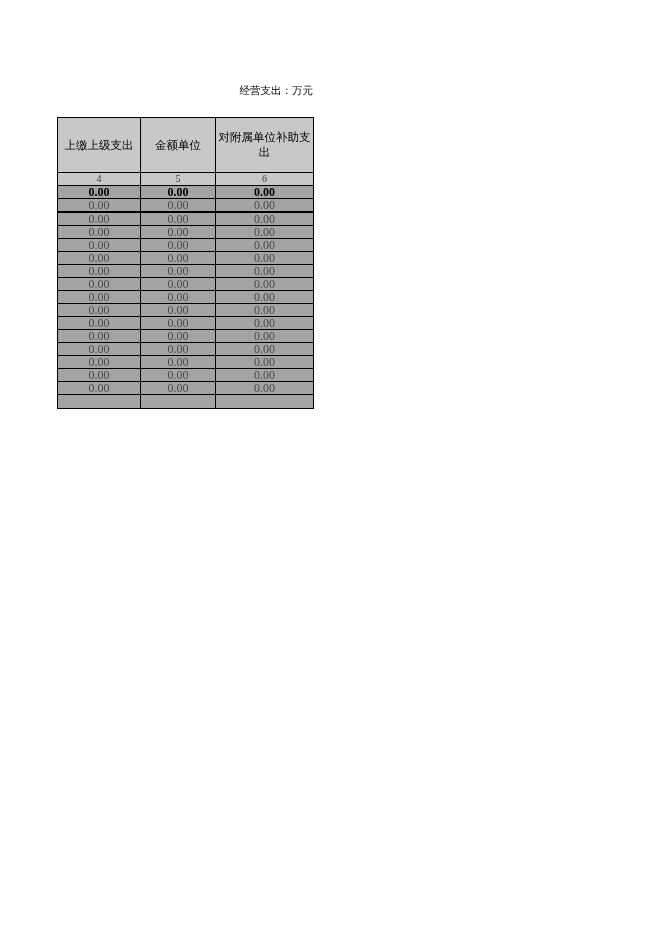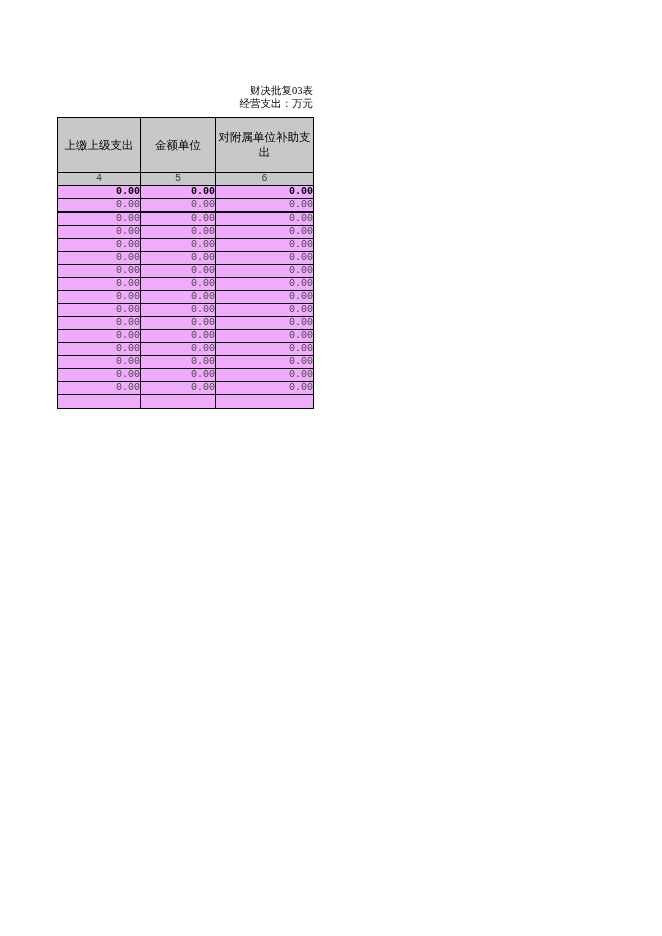--- a/index.html
+++ b/index.html
@@ -38,21 +38,20 @@
   }
 
   
   .sheet {
     position: absolute;
     left: 57px;
     top: 117px;
     border-collapse: collapse;
     table-layout: fixed;
     font-size: 10px;
-    font-family: Liberation Mono, monospace;
   }
   .sheet col.c-a { width: 83px; }
   .sheet col.c-b { width: 75px; }
   .sheet col.c-c { width: 98px; }
 
   .sheet td, .sheet th {
     padding: 0;
     margin: 0;
     border-left: 1px solid #000000;
     border-right: 1px solid #000000;
@@ -83,26 +82,26 @@
     vertical-align: middle;
     font-size: 10px;
     line-height: 12px;
     color: #3f3f3f;
     border-bottom: 2px solid #000000;
   }
 
   
   .data-cell {
     height: 12px;
-    text-align: right;
+    text-align: center;
     vertical-align: middle;
-    font-size: 10px;
+    font-size: 12px;
     line-height: 12px;
     padding: 0 3px 0 0;
-    background: #f0abfc;
+    background: #a3a3a3;
     white-space: nowrap;
   }
   tr.row-bold .data-cell {
     font-weight: bold;
     color: #000000;
   }
   tr.row-normal .data-cell {
     color: #4a4a4a;
   }
   tr.thick-under .data-cell {
@@ -112,21 +111,20 @@
     height: 13px;
     color: transparent;
   }
 </style>
 </head>
 <body>
 
 <div class="page">
 
   <div class="caption-block">
-    <div class="caption-line">财决批复03表</div>
     <div class="caption-line">经营支出：万元</div>
   </div>
 
   <table class="sheet">
     <colgroup>
       <col class="c-a">
       <col class="c-b">
       <col class="c-c">
     </colgroup>
     <thead>

